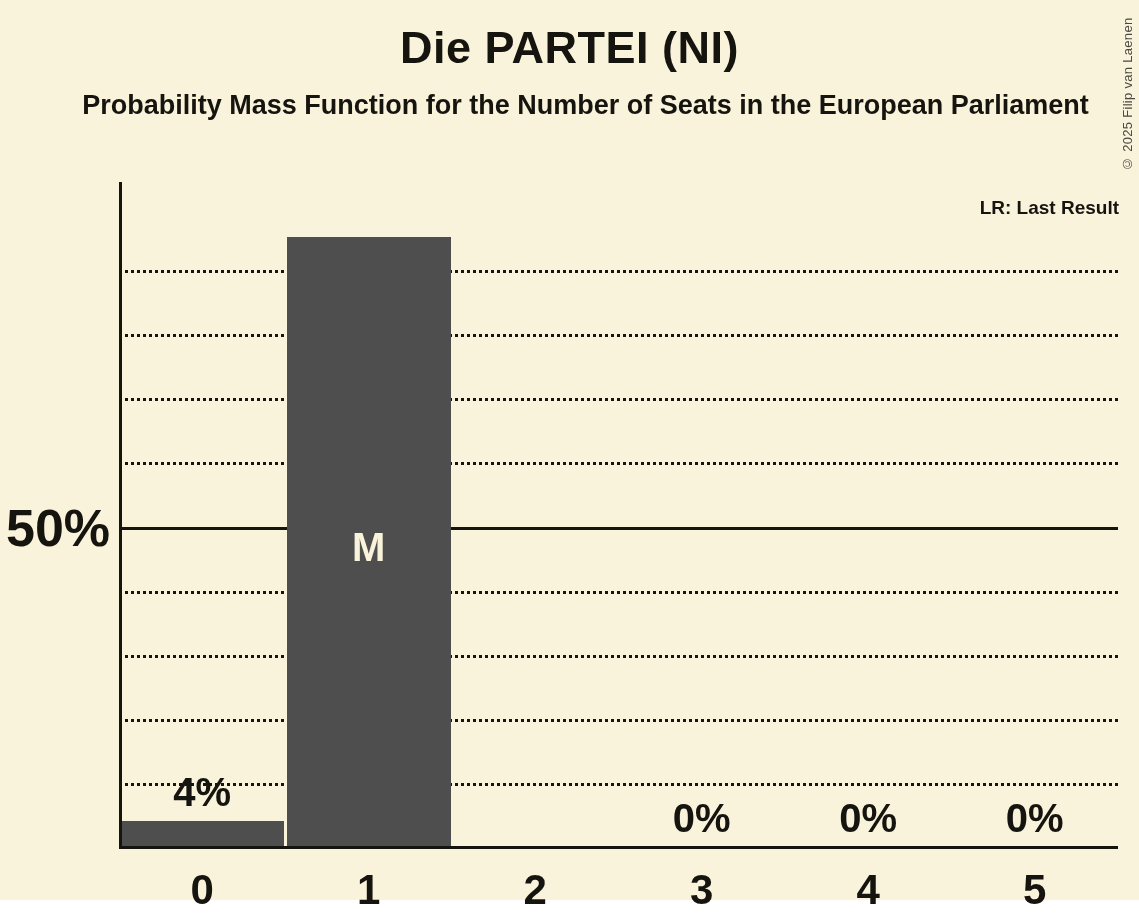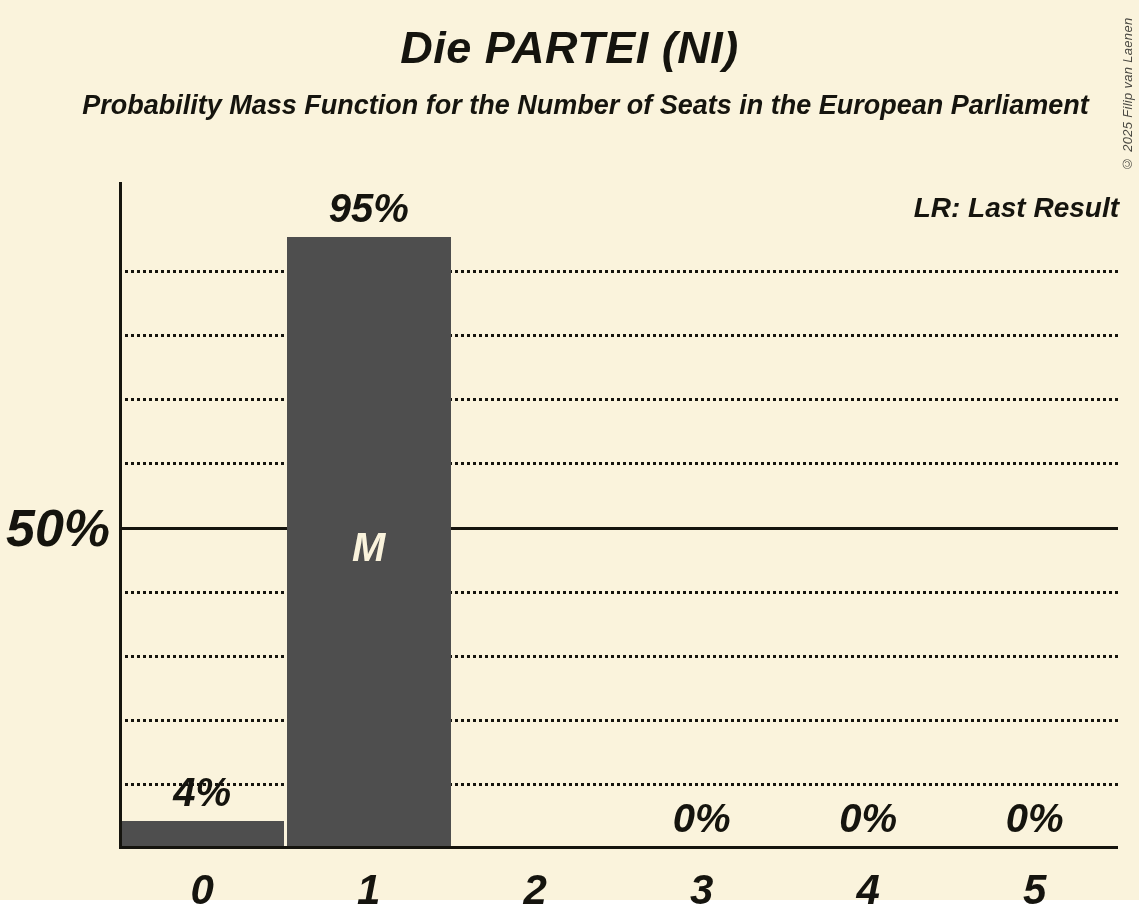--- a/index.html
+++ b/index.html
@@ -9,21 +9,20 @@
     height: 924px;
     overflow: hidden;
     font-family: "Liberation Sans", "DejaVu Sans", sans-serif;
   }
   .canvas {
     position: relative;
     width: 1139px;
     height: 900px;
     background: #faf3dc;
     color: #15140e;
-    font-style: italic;
   }
   .title {
     position: absolute;
     top: 22px; left: 0;
     width: 1139px;
     text-align: center;
     font-size: 45px;
     font-weight: 700;
     letter-spacing: 0.5px;
   }
@@ -36,21 +35,21 @@
     font-weight: 700;
     padding-left: 16px;
   }
   .subtitle.line1 { top: 90px; }
   .subtitle.line2 { top: 137px; }
   .legend {
     position: absolute;
     top: 184px;
     right: 20px;
     text-align: right;
-    font-size: 28px;
+    font-size: 19px;
     font-weight: 700;
     line-height: 48px;
   }
   .copyright {
     position: absolute;
     top: 6px;
     right: 4px;
     height: 165px;
     writing-mode: vertical-rl;
     transform: rotate(180deg);
@@ -160,21 +159,20 @@
       <div class="gridline" style="top: 472.9px;"></div>
       <div class="gridline" style="top: 408.7px;"></div>
       <div class="gridline" style="top: 280.3px;"></div>
       <div class="gridline" style="top: 216.1px;"></div>
       <div class="gridline" style="top: 151.9px;"></div>
       <div class="gridline" style="top: 87.7px;"></div>
       <div class="gridline solid" style="top: 344.5px;"></div>
       <div class="bar" style="left: 1.5px; width: 163.5px; height: 25.68px;"></div>
       <div class="val-label" style="left: 0px; width: 166.5px; top: 588.32px;">4%</div>
       <div class="bar" style="left: 168px; width: 163.5px; height: 609.9px;"></div>
-      <div class="val-label" style="left: 166.5px; width: 166.5px; top: 4.1px;">95%</div>
       <div class="val-label inner" style="left: 166.5px; width: 166.5px; top: 343px;">M</div>
       <div class="bar" style="left: 334.5px; width: 163.5px; height: 1.284px;"></div>
       <div class="val-label" style="left: 499.5px; width: 166.5px; top: 614px;">0%</div>
       <div class="val-label" style="left: 666px; width: 166.5px; top: 614px;">0%</div>
       <div class="val-label" style="left: 832.5px; width: 166.5px; top: 614px;">0%</div>
     </div>
 
   <div class="xlabels">
 
   <div class="xlabel" style="left: 0px; width: 166.5px;">0</div>

